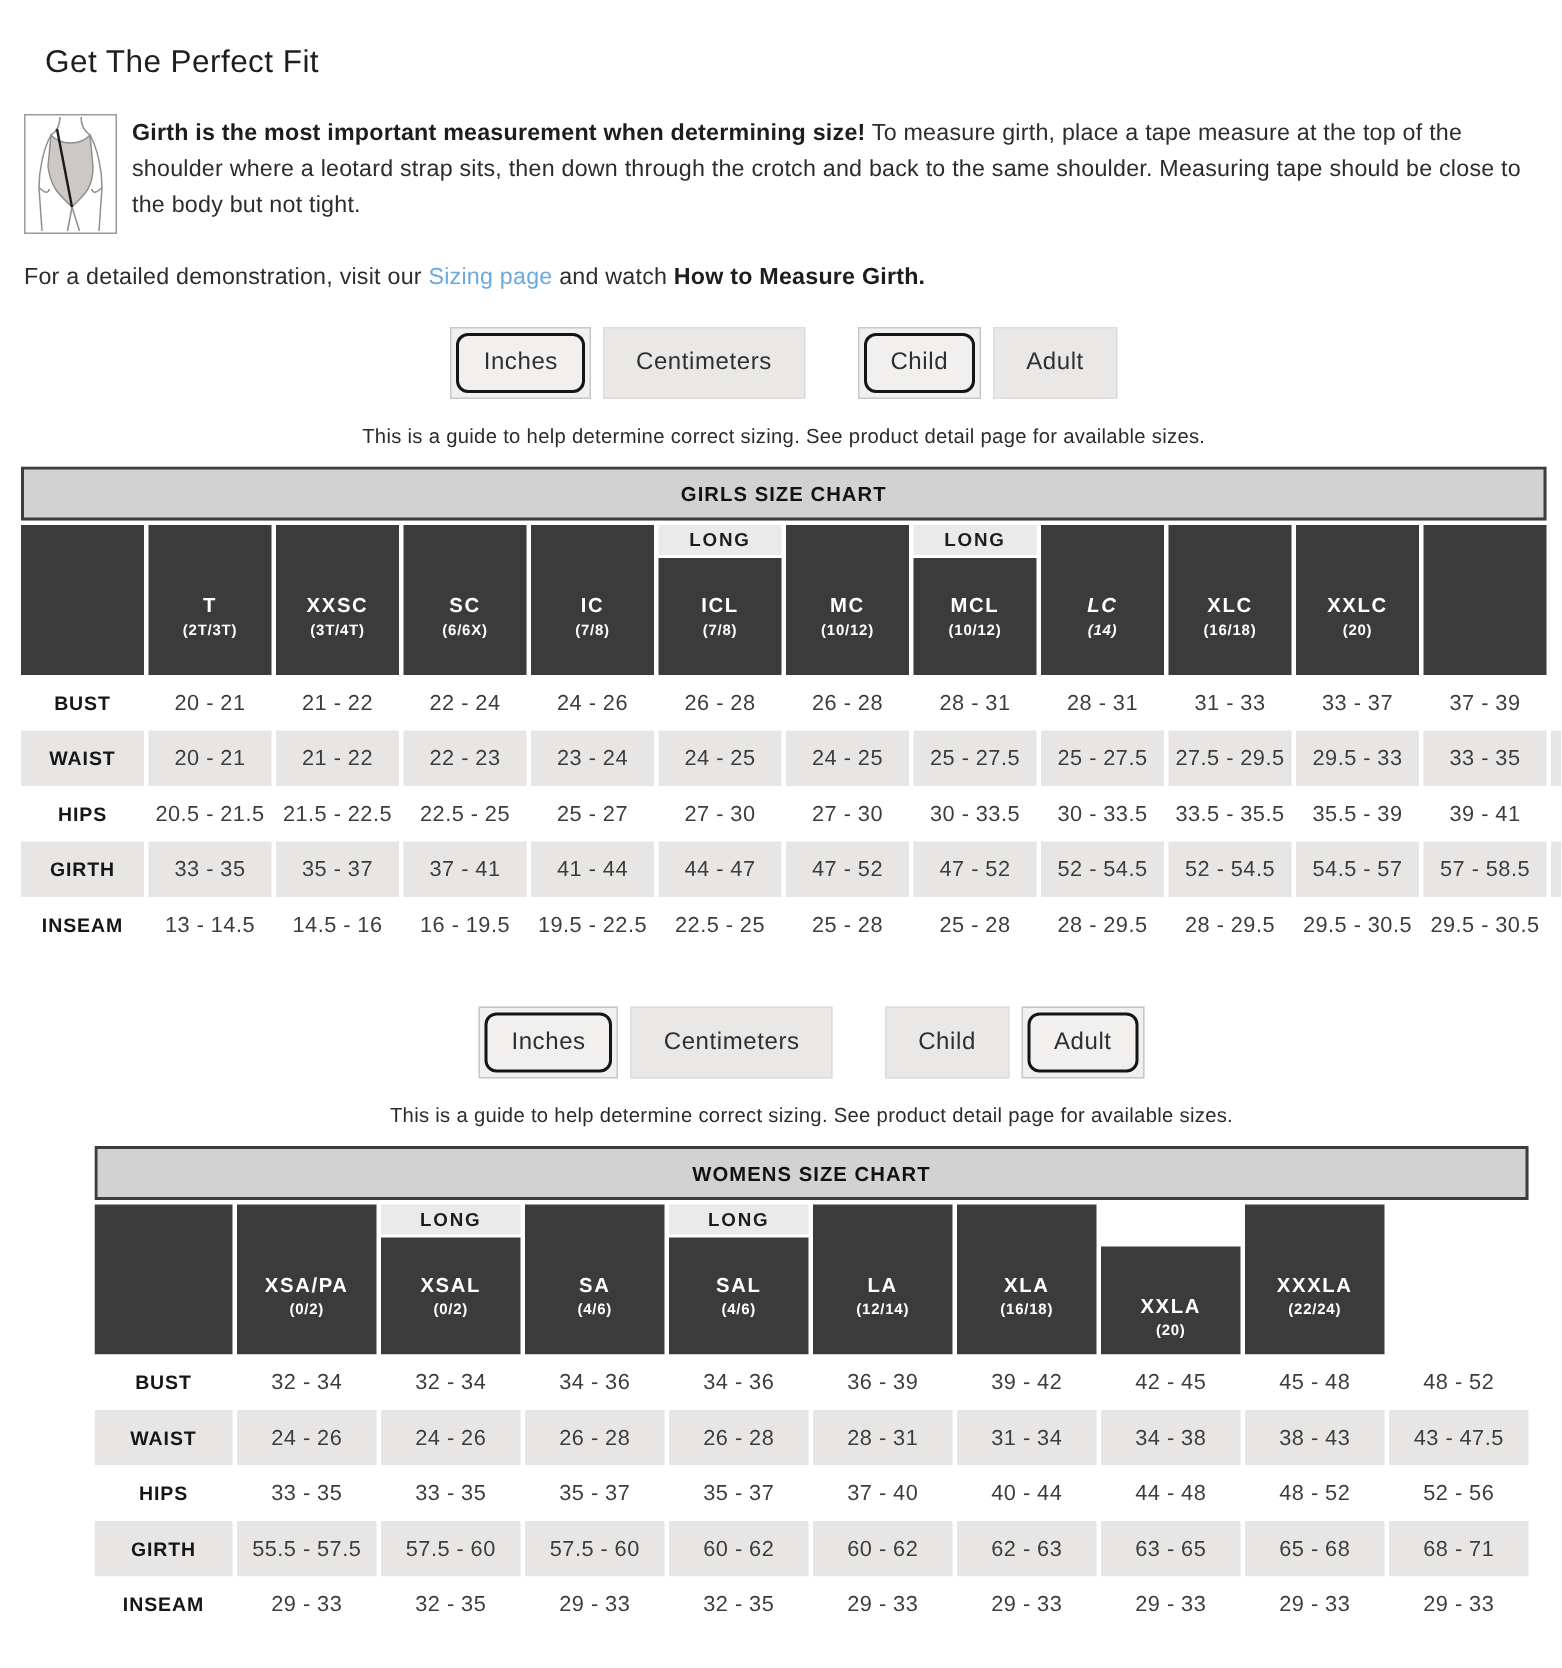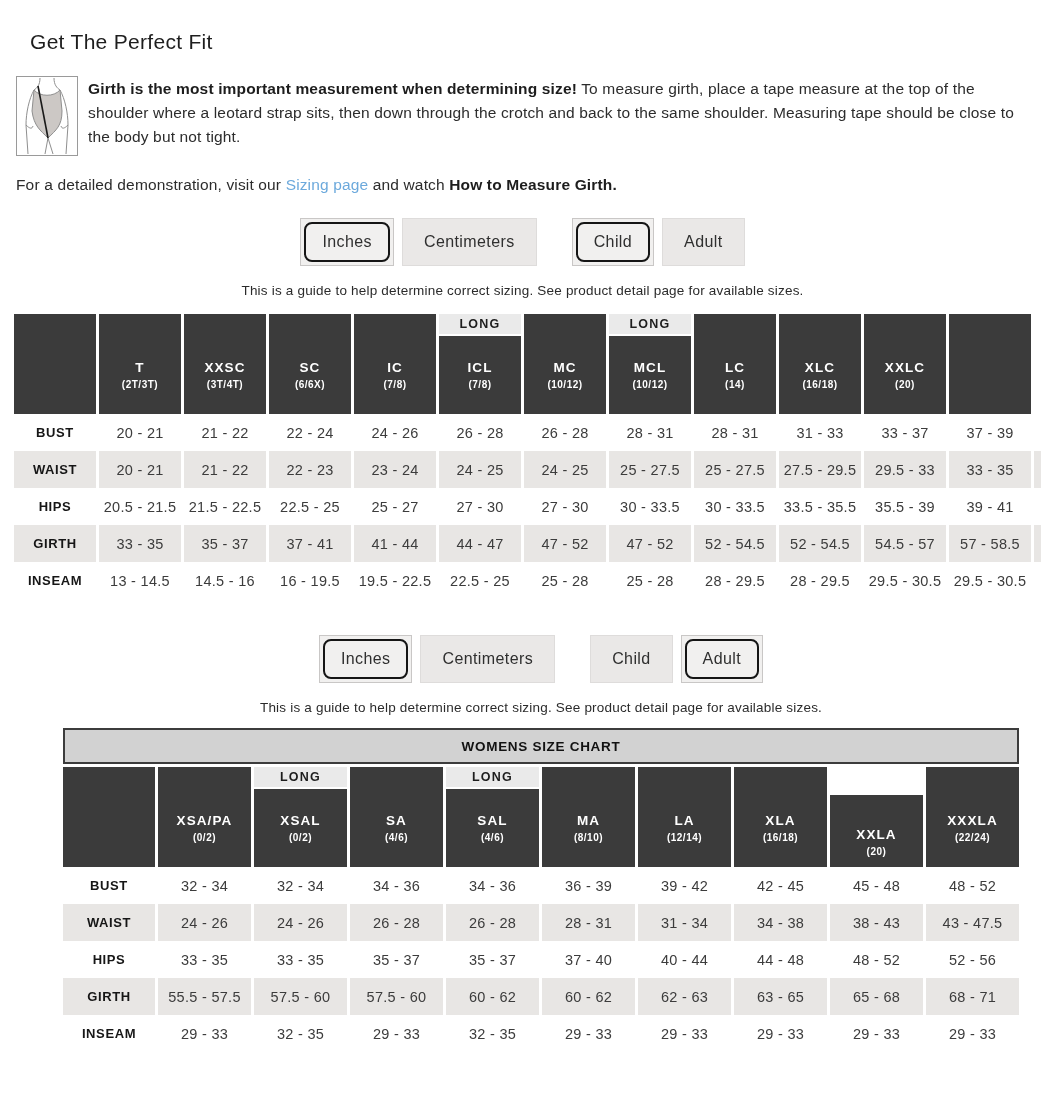--- a/index.html
+++ b/index.html
@@ -91,20 +91,21 @@
           <div class="btn unselected">Centimeters</div>
           <div class="group-gap"></div>
           <div class="btn selected">
             <span class="inner">Child</span>
           </div>
           <div class="btn unselected">Adult</div>
         </div>
         <p class="note">This is a guide to help determine correct sizing. See product detail page for available sizes.</p>
       </div>
       <div class="chart-clip girls">
+        <div class="chart-title" style="width: 1017px;">GIRLS SIZE CHART</div>
         <div class="hdr-row">
           <div class="col" style="width: 82px;">
             <div class="hdr-cell no-badge"></div>
           </div>
           <div class="col" style="width: 82px;">
             <div class="hdr-cell no-badge">
               <div class="code">T</div>
               <div class="range">(2T/3T)</div>
             </div>
           </div>
@@ -139,21 +140,21 @@
               <div class="range">(10/12)</div>
             </div>
           </div>
           <div class="col" style="width: 82px;">
             <div class="long-badge">LONG</div>
             <div class="hdr-cell">
               <div class="code">MCL</div>
               <div class="range">(10/12)</div>
             </div>
           </div>
-          <div class="col" style="width: 82px;">
+          <div class="col" style="width: 82px; font-style: italic;">
             <div class="hdr-cell no-badge">
               <div class="code">LC</div>
               <div class="range">(14)</div>
             </div>
           </div>
           <div class="col" style="width: 82px;">
             <div class="hdr-cell no-badge">
               <div class="code">XLC</div>
               <div class="range">(16/18)</div>
             </div>
@@ -415,26 +416,20 @@
           </div>
           <div class="col" style="width: 93px;">
             <div class="long-badge">LONG</div>
             <div class="hdr-cell">
               <div class="code">SAL</div>
               <div class="range">(4/6)</div>
             </div>
           </div>
           <div class="col" style="width: 93px;">
             <div class="hdr-cell no-badge">
-              <div class="code">MA</div>
-              <div class="range">(8/10)</div>
-            </div>
-          </div>
-          <div class="col" style="width: 93px;">
-            <div class="hdr-cell no-badge">
               <div class="code">LA</div>
               <div class="range">(12/14)</div>
             </div>
           </div>
           <div class="col" style="width: 93px;">
             <div class="hdr-cell no-badge">
               <div class="code">XLA</div>
               <div class="range">(16/18)</div>
             </div>
           </div>

